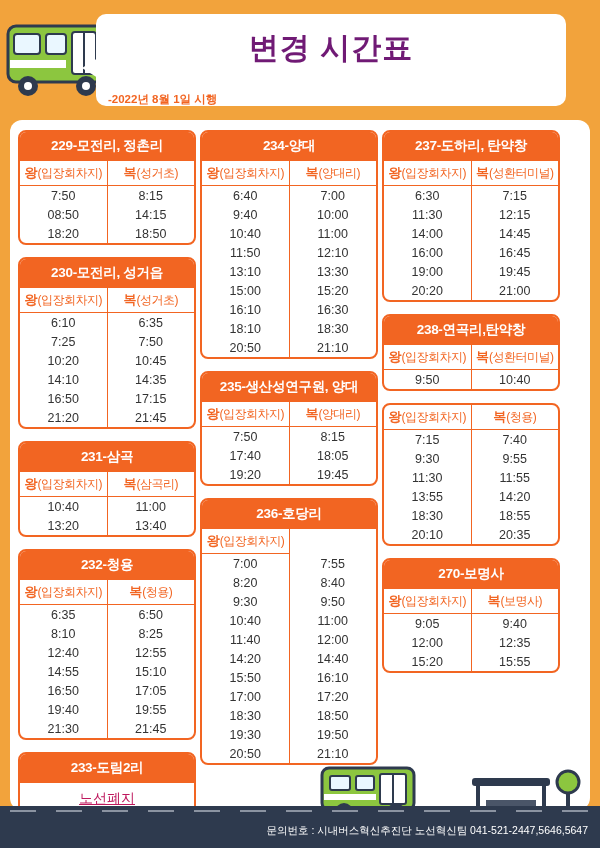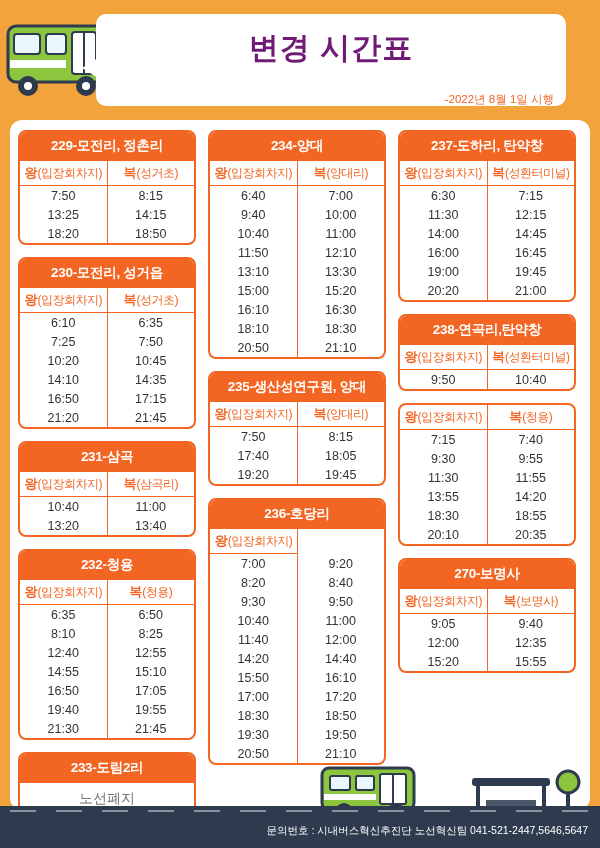--- a/index.html
+++ b/index.html
@@ -19,31 +19,31 @@
     content:"";position:absolute;left:-14px;top:44px;
     border-top:10px solid transparent;border-bottom:10px solid transparent;
     border-right:16px solid #ffffff;
   }
   .title{
     position:absolute;left:96px;top:28px;width:470px;
     text-align:center;font-size:30px;font-weight:bold;color:#701a75;
     letter-spacing:1px;
   }
   .subtitle{
-    position:absolute;left:96px;top:92px;width:458px;
-    text-align:right;font-size:11.5px;font-weight:normal;color:#f26522;
+    position:absolute;left:108px;top:92px;width:458px;
+    font-size:11.5px;font-weight:bold;color:#f26522;
   }
   
   .bus-top{position:absolute;left:6px;top:20px;width:110px;height:86px;}
   
   .panel{
     position:absolute;left:10px;top:120px;width:580px;height:690px;
     background:#ffffff;border-radius:12px;
   }
-  .cols{display:flex;padding:10px 8px 0 8px;gap:12px;}
+  .cols{display:flex;padding:10px 8px 0 8px;gap:4px;}
   .col{width:178px;}
   
   .card{
     border:2.5px solid #f26522;border-radius:8px;margin-bottom:12px;
     overflow:hidden;background:#fff;
   }
   .card-head{
     background:#f26522;color:#fff;text-align:center;
     font-size:13.5px;font-weight:bold;padding:5px 2px 6px 2px;
     letter-spacing:-0.3px;
@@ -56,22 +56,23 @@
   .hdr .cell{
     font-weight:bold;color:#f26522;font-size:13px;padding:3px 0 3px 0;
     border-bottom:1.5px solid #f26522;
   }
   .hdr .cell .sub{font-size:12px;font-weight:normal;color:#f26522;letter-spacing:-0.5px;}
   .cell.left{border-right:1.5px solid #f26522;}
   .row.hdr .cell.left{border-right:1.5px solid #f26522;}
   .body-rows .cell{border-right:none;}
   .body-rows .row .cell.left{border-right:1.5px solid #f26522;}
   .notice{
-    text-align:center;font-size:14px;color:#737373;padding:7px 0 8px 0;
+    text-align:center;font-size:14px;color:#be185d;padding:7px 0 8px 0;
     border-top:0;
+    text-decoration:underline;
   }
   
   .bottom-scene{position:absolute;left:0;top:756px;width:600px;height:92px;}
   .road{
     position:absolute;left:0;top:806px;width:600px;height:42px;background:#2e3a4e;
   }
   .contact{
     position:absolute;left:0;top:824px;width:588px;text-align:right;
     color:#ffffff;font-size:10.5px;
   }
@@ -108,21 +109,21 @@
           <div class="row hdr">
             <div class="cell left"><span>왕</span><span class="sub">(입장회차지)</span></div>
             <div class="cell"><span>복</span><span class="sub">(성거초)</span></div>
           </div>
           <div class="body-rows">
             <div class="row">
               <div class="cell left">7:50</div>
               <div class="cell">8:15</div>
             </div>
             <div class="row">
-              <div class="cell left">13:25</div>
+              <div class="cell left">08:50</div>
               <div class="cell">14:15</div>
             </div>
             <div class="row">
               <div class="cell left">18:20</div>
               <div class="cell">18:50</div>
             </div>
           </div>
         </div>
         <div class="card">
           <div class="card-head">230-모전리, 성거읍</div>
@@ -284,21 +285,21 @@
           </div>
         </div>
         <div class="card">
           <div class="card-head">236-호당리</div>
           <div class="row hdr">
             <div class="cell left"><span>왕</span><span class="sub">(입장회차지)</span></div>
           </div>
           <div class="body-rows">
             <div class="row">
               <div class="cell left">7:00</div>
-              <div class="cell">9:20</div>
+              <div class="cell">7:55</div>
             </div>
             <div class="row">
               <div class="cell left">8:20</div>
               <div class="cell">8:40</div>
             </div>
             <div class="row">
               <div class="cell left">9:30</div>
               <div class="cell">9:50</div>
             </div>
             <div class="row">

